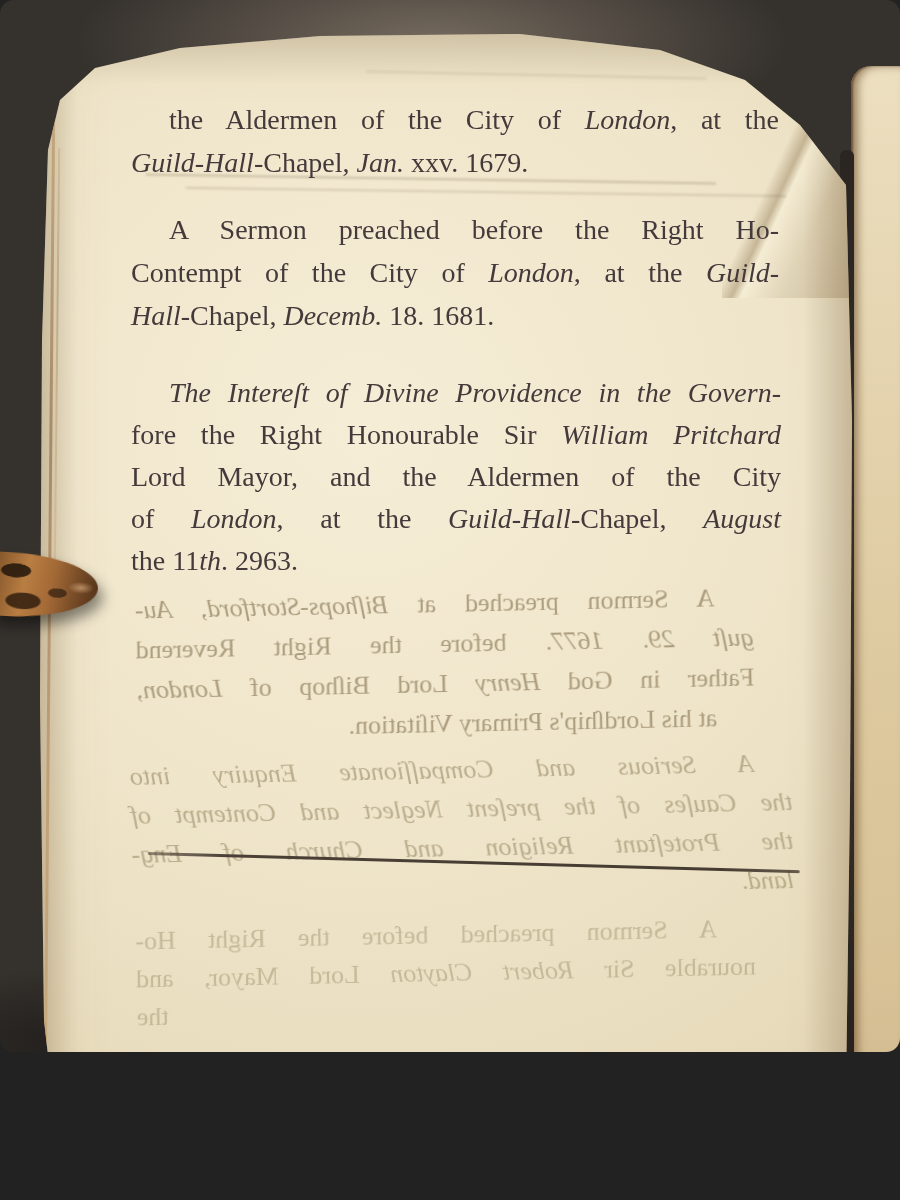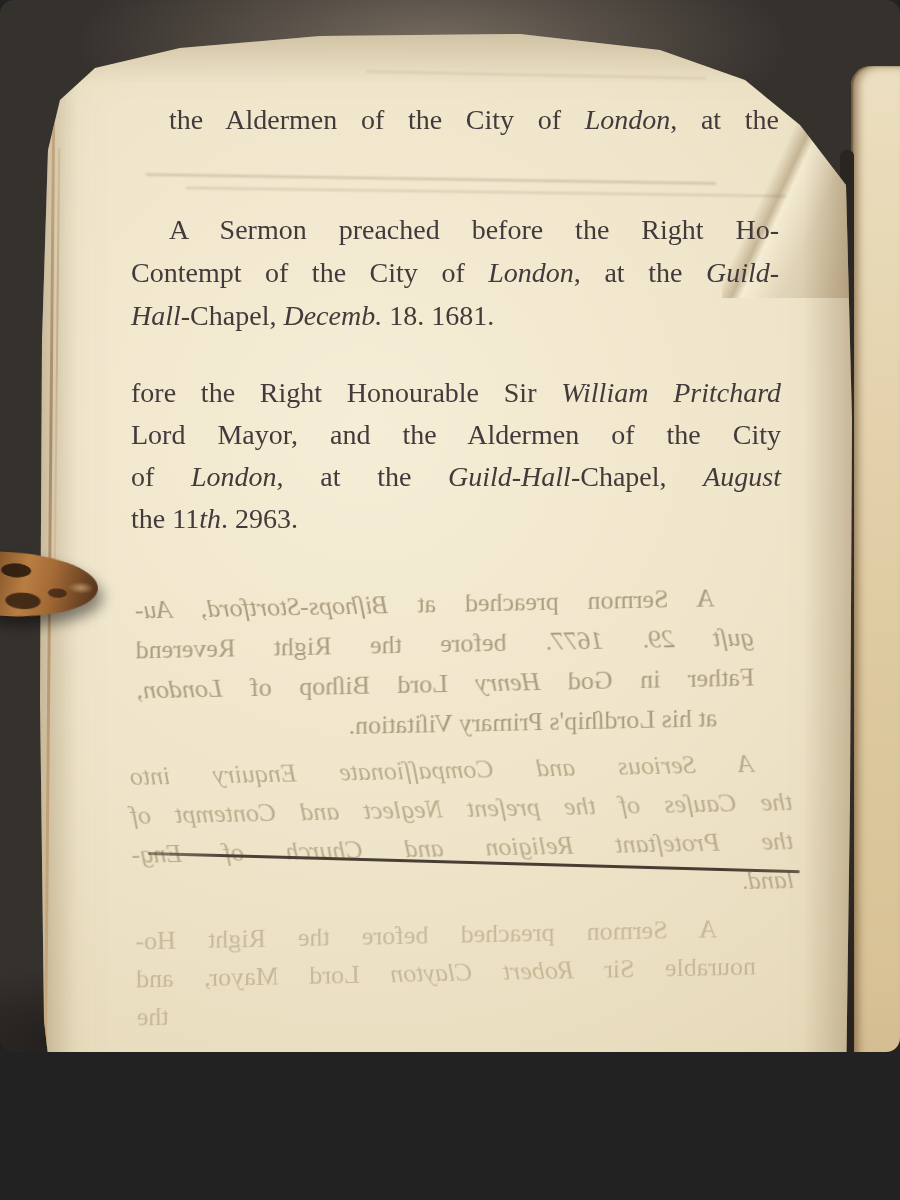--- a/index.html
+++ b/index.html
@@ -104,27 +104,29 @@
     <div class="edge-line e1"></div>
     <div class="edge-line e2"></div>
     <div class="fold"></div>
 
     <div class="streak s1"></div>
     <div class="streak s2"></div>
     <div class="streak s3"></div>
 
     <div class="para p1">
         <div class="tl ind"><span>the Aldermen of the City of </span><span class="it">London</span><span>, at the</span></div>
+        <div class="tl last"><span class="it">Guild-Hall-</span><span>Chapel, </span><span class="it">Jan.</span><span> xxv. 1679.</span></div>
       </div>
     <div class="para p2">
         <div class="tl ind"><span>A Sermon preached before the Right Ho-</span></div>
         <div class="tl"><span>Contempt of the City of </span><span class="it">London</span><span>, at the </span><span class="it">Guild-</span></div>
         <div class="tl last"><span class="it">Hall-</span><span>Chapel, </span><span class="it">Decemb.</span><span> 18. 1681.</span></div>
       </div>
     <div class="para p3">
+        <div class="tl ind"><span class="it">The Intereſt of Divine Providence in the Govern-</span></div>
         <div class="tl"><span>fore the Right Honourable Sir </span><span class="it">William Pritchard</span></div>
         <div class="tl"><span>Lord Mayor, and the Aldermen of the City</span></div>
         <div class="tl"><span>of </span><span class="it">London</span><span>, at the </span><span class="it">Guild-Hall-</span><span>Chapel, </span><span class="it">August</span></div>
         <div class="tl last"><span>the 11</span><span class="it">th</span><span>. 2963.</span></div>
       </div>
 
     <div class="para st stA mirror">
         <div class="tl ind"><span>A Sermon preached at </span><span class="it">Biſhops-Stortford, Au-</span></div>
         <div class="tl"><span class="it">guſt 29. 1677.</span><span> before the Right Reverend</span></div>
         <div class="tl"><span>Father in God </span><span class="it">Henry</span><span> Lord Biſhop of </span><span class="it">London</span><span>,</span></div>

